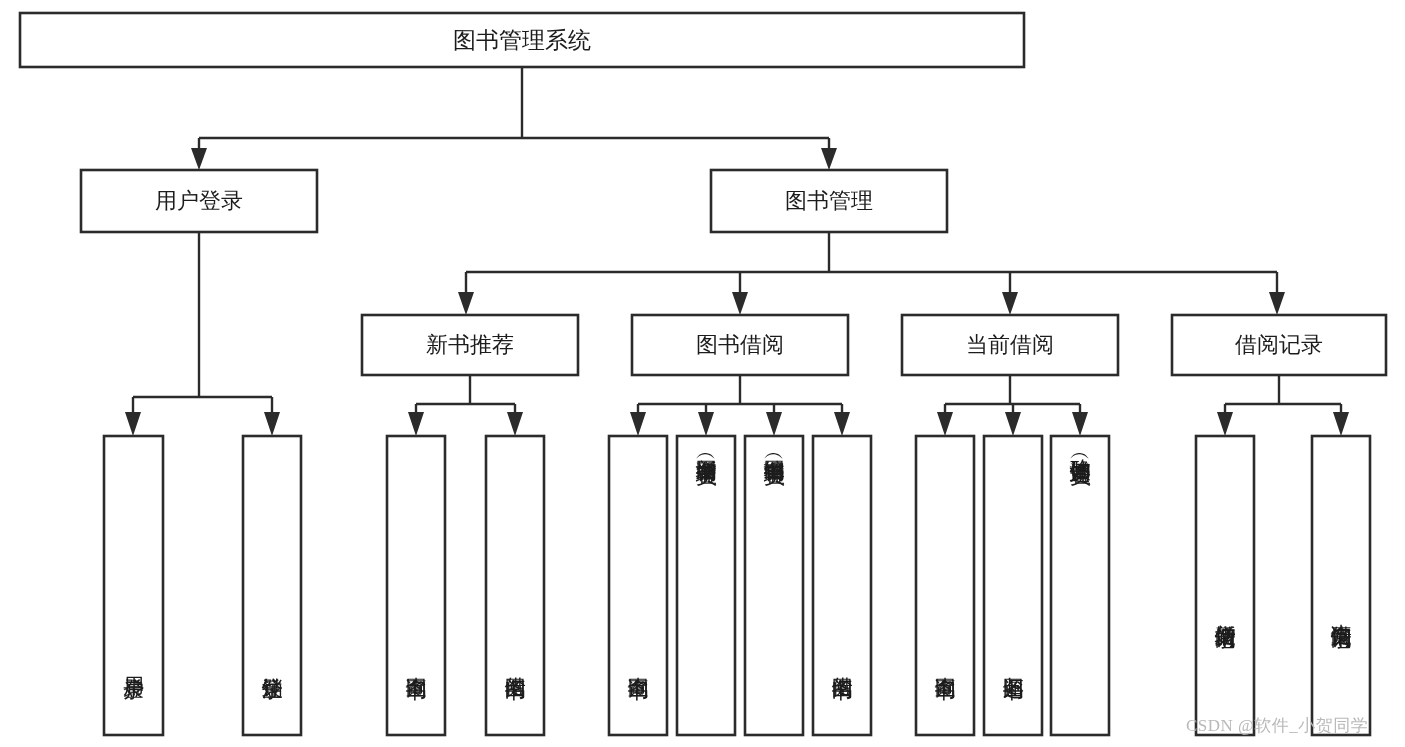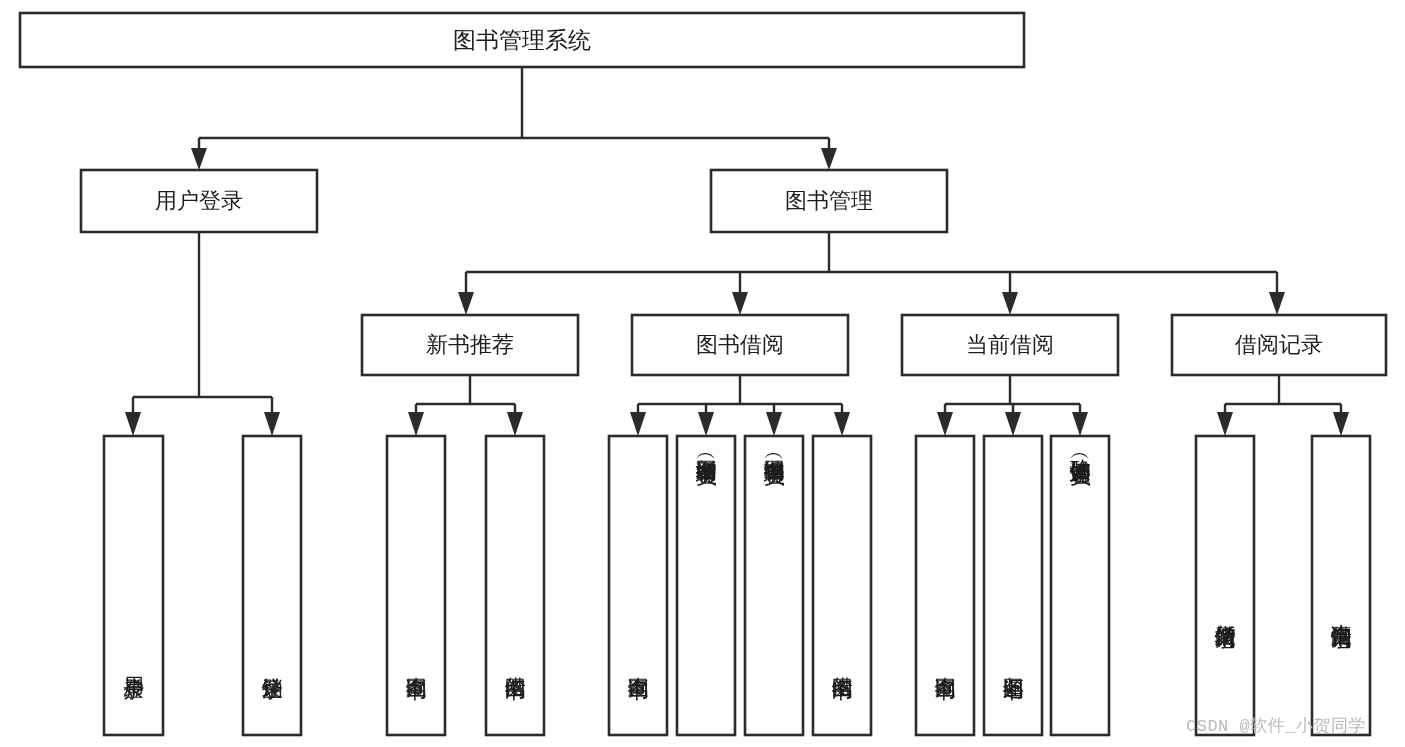--- a/index.html
+++ b/index.html
@@ -64,21 +64,21 @@
     letter-spacing: 1px;
     display: flex;
     align-items: center;
     justify-content: flex-start;
     text-align: left;
     pointer-events: none;
     white-space: nowrap;
   }
   .watermark {
     position: absolute;
-    font-family: Liberation Mono, monospace;
+    font-family: Liberation Serif, serif;
     font-size: 17px;
     color: #b9b9b9;
     left: 1186px;
     top: 714px;
     letter-spacing: 0.5px;
     white-space: nowrap;
   }
 </style>
 </head>
 <body>

